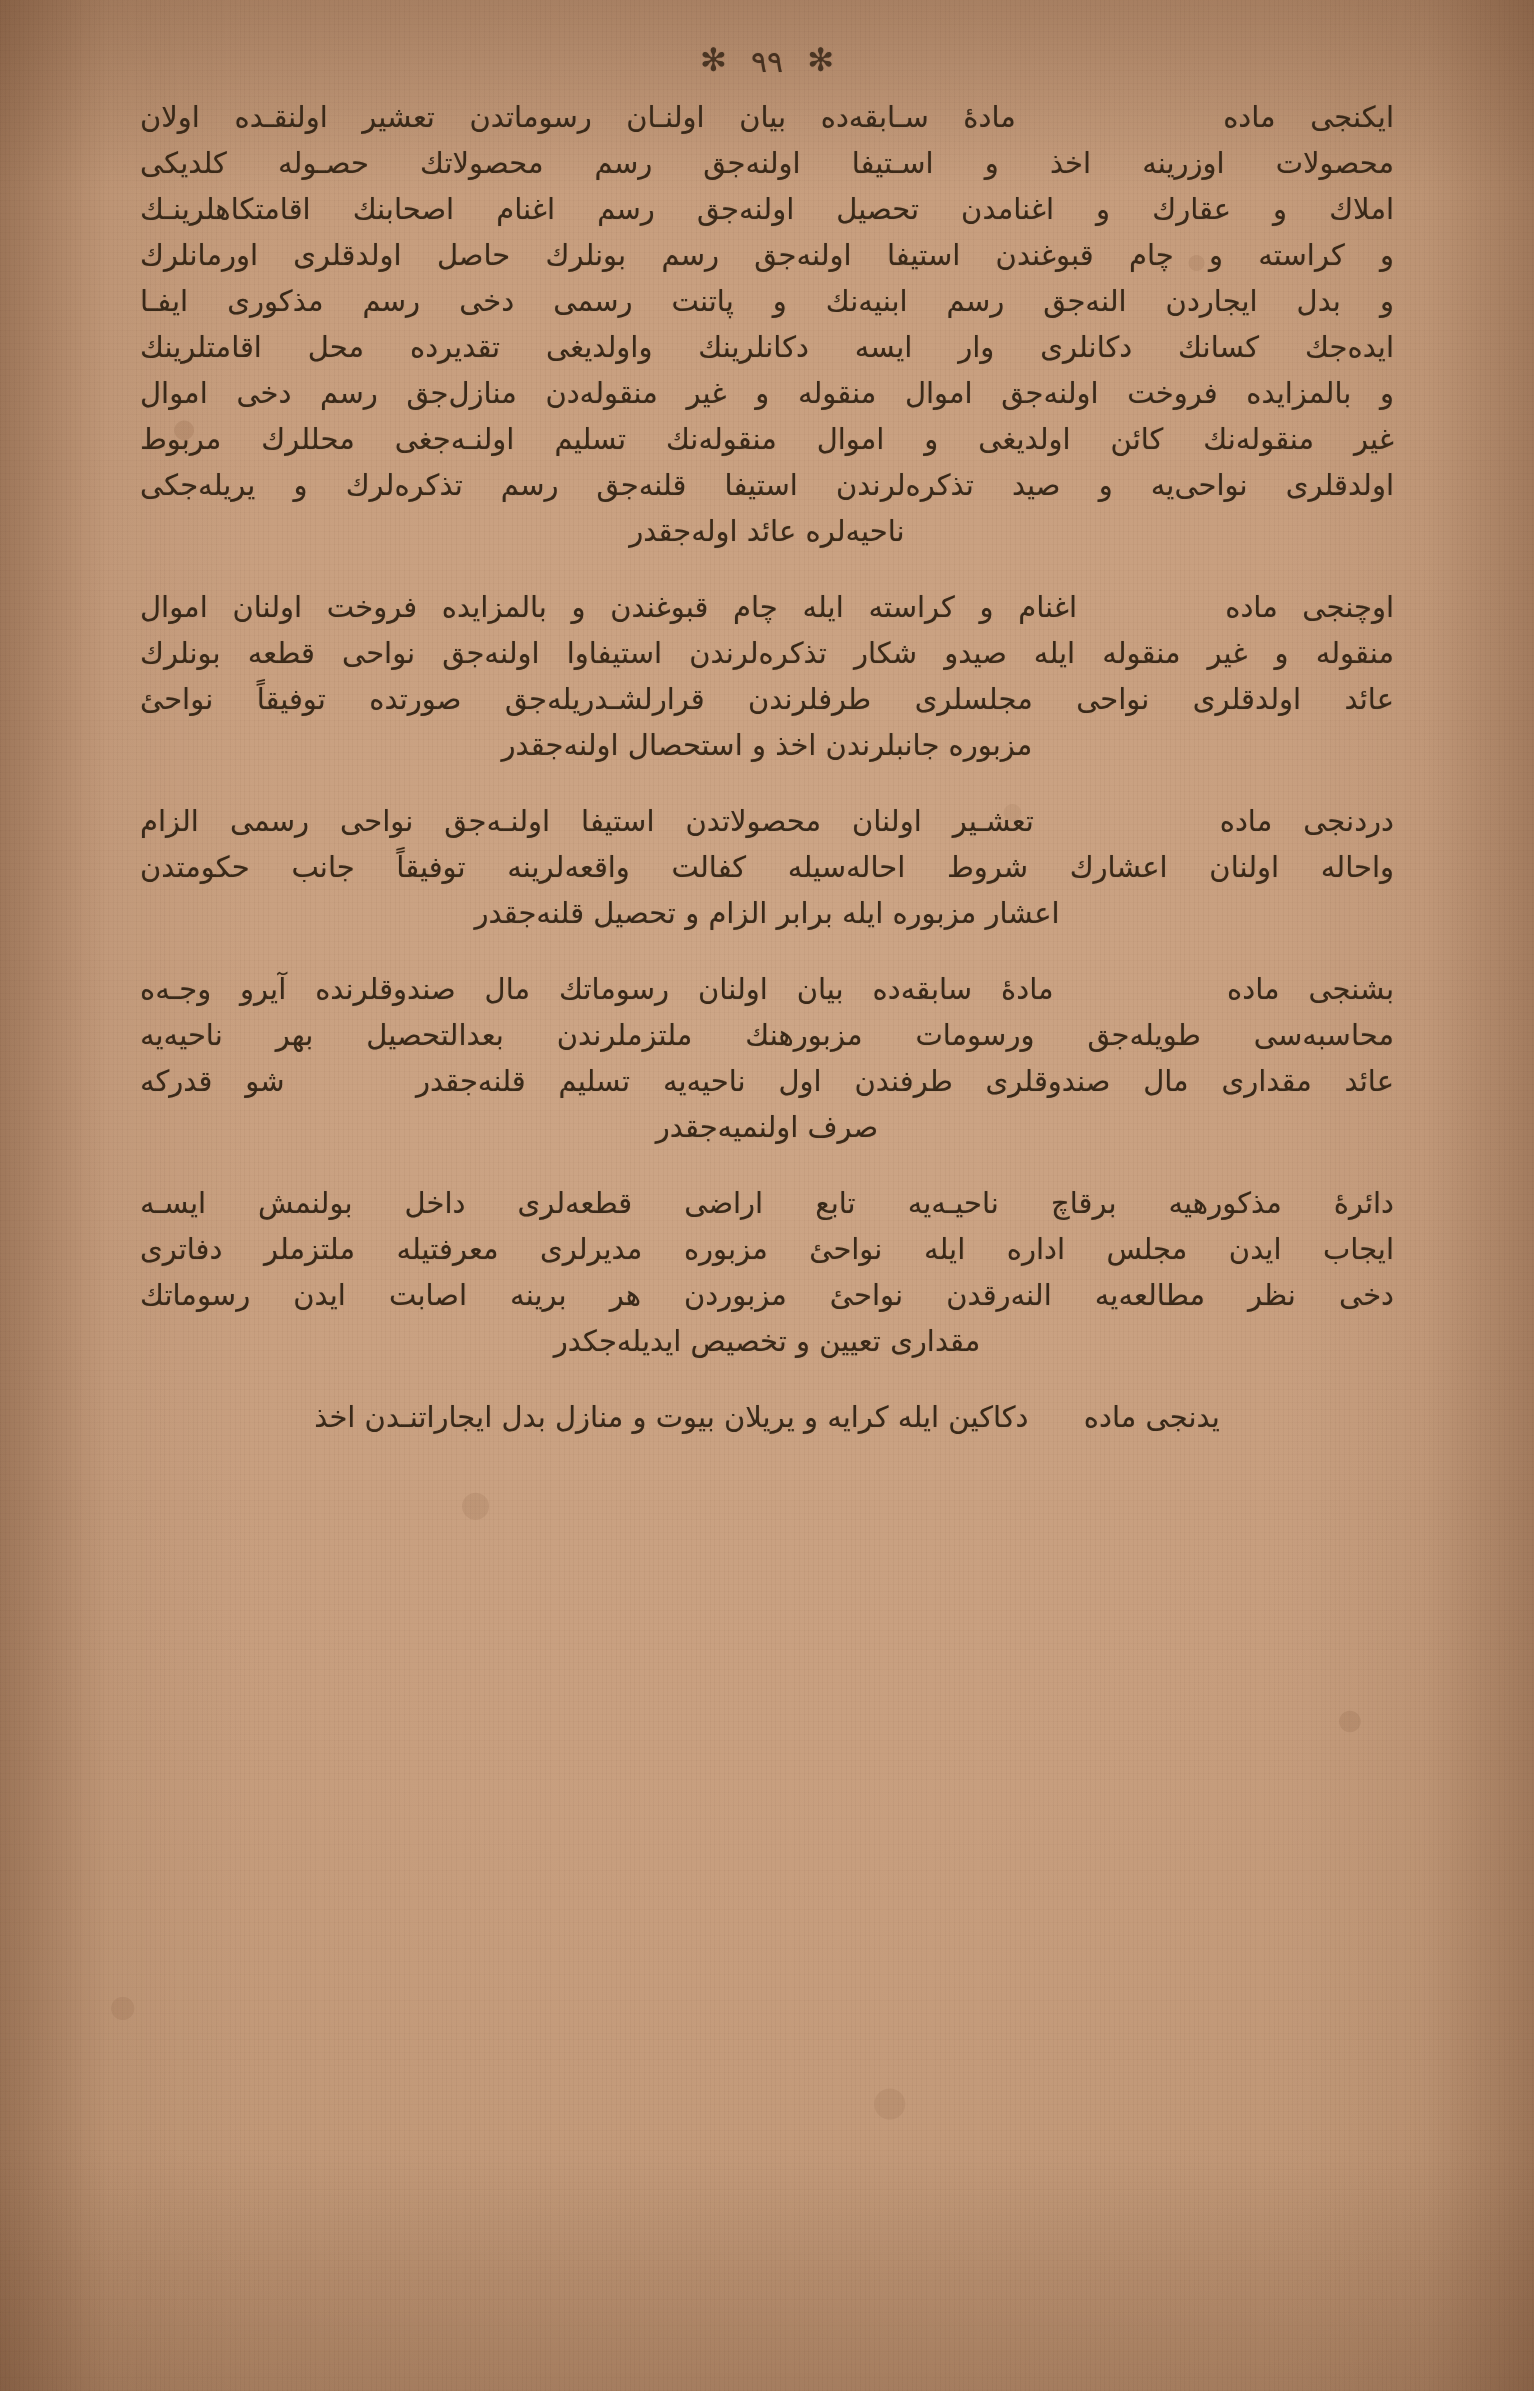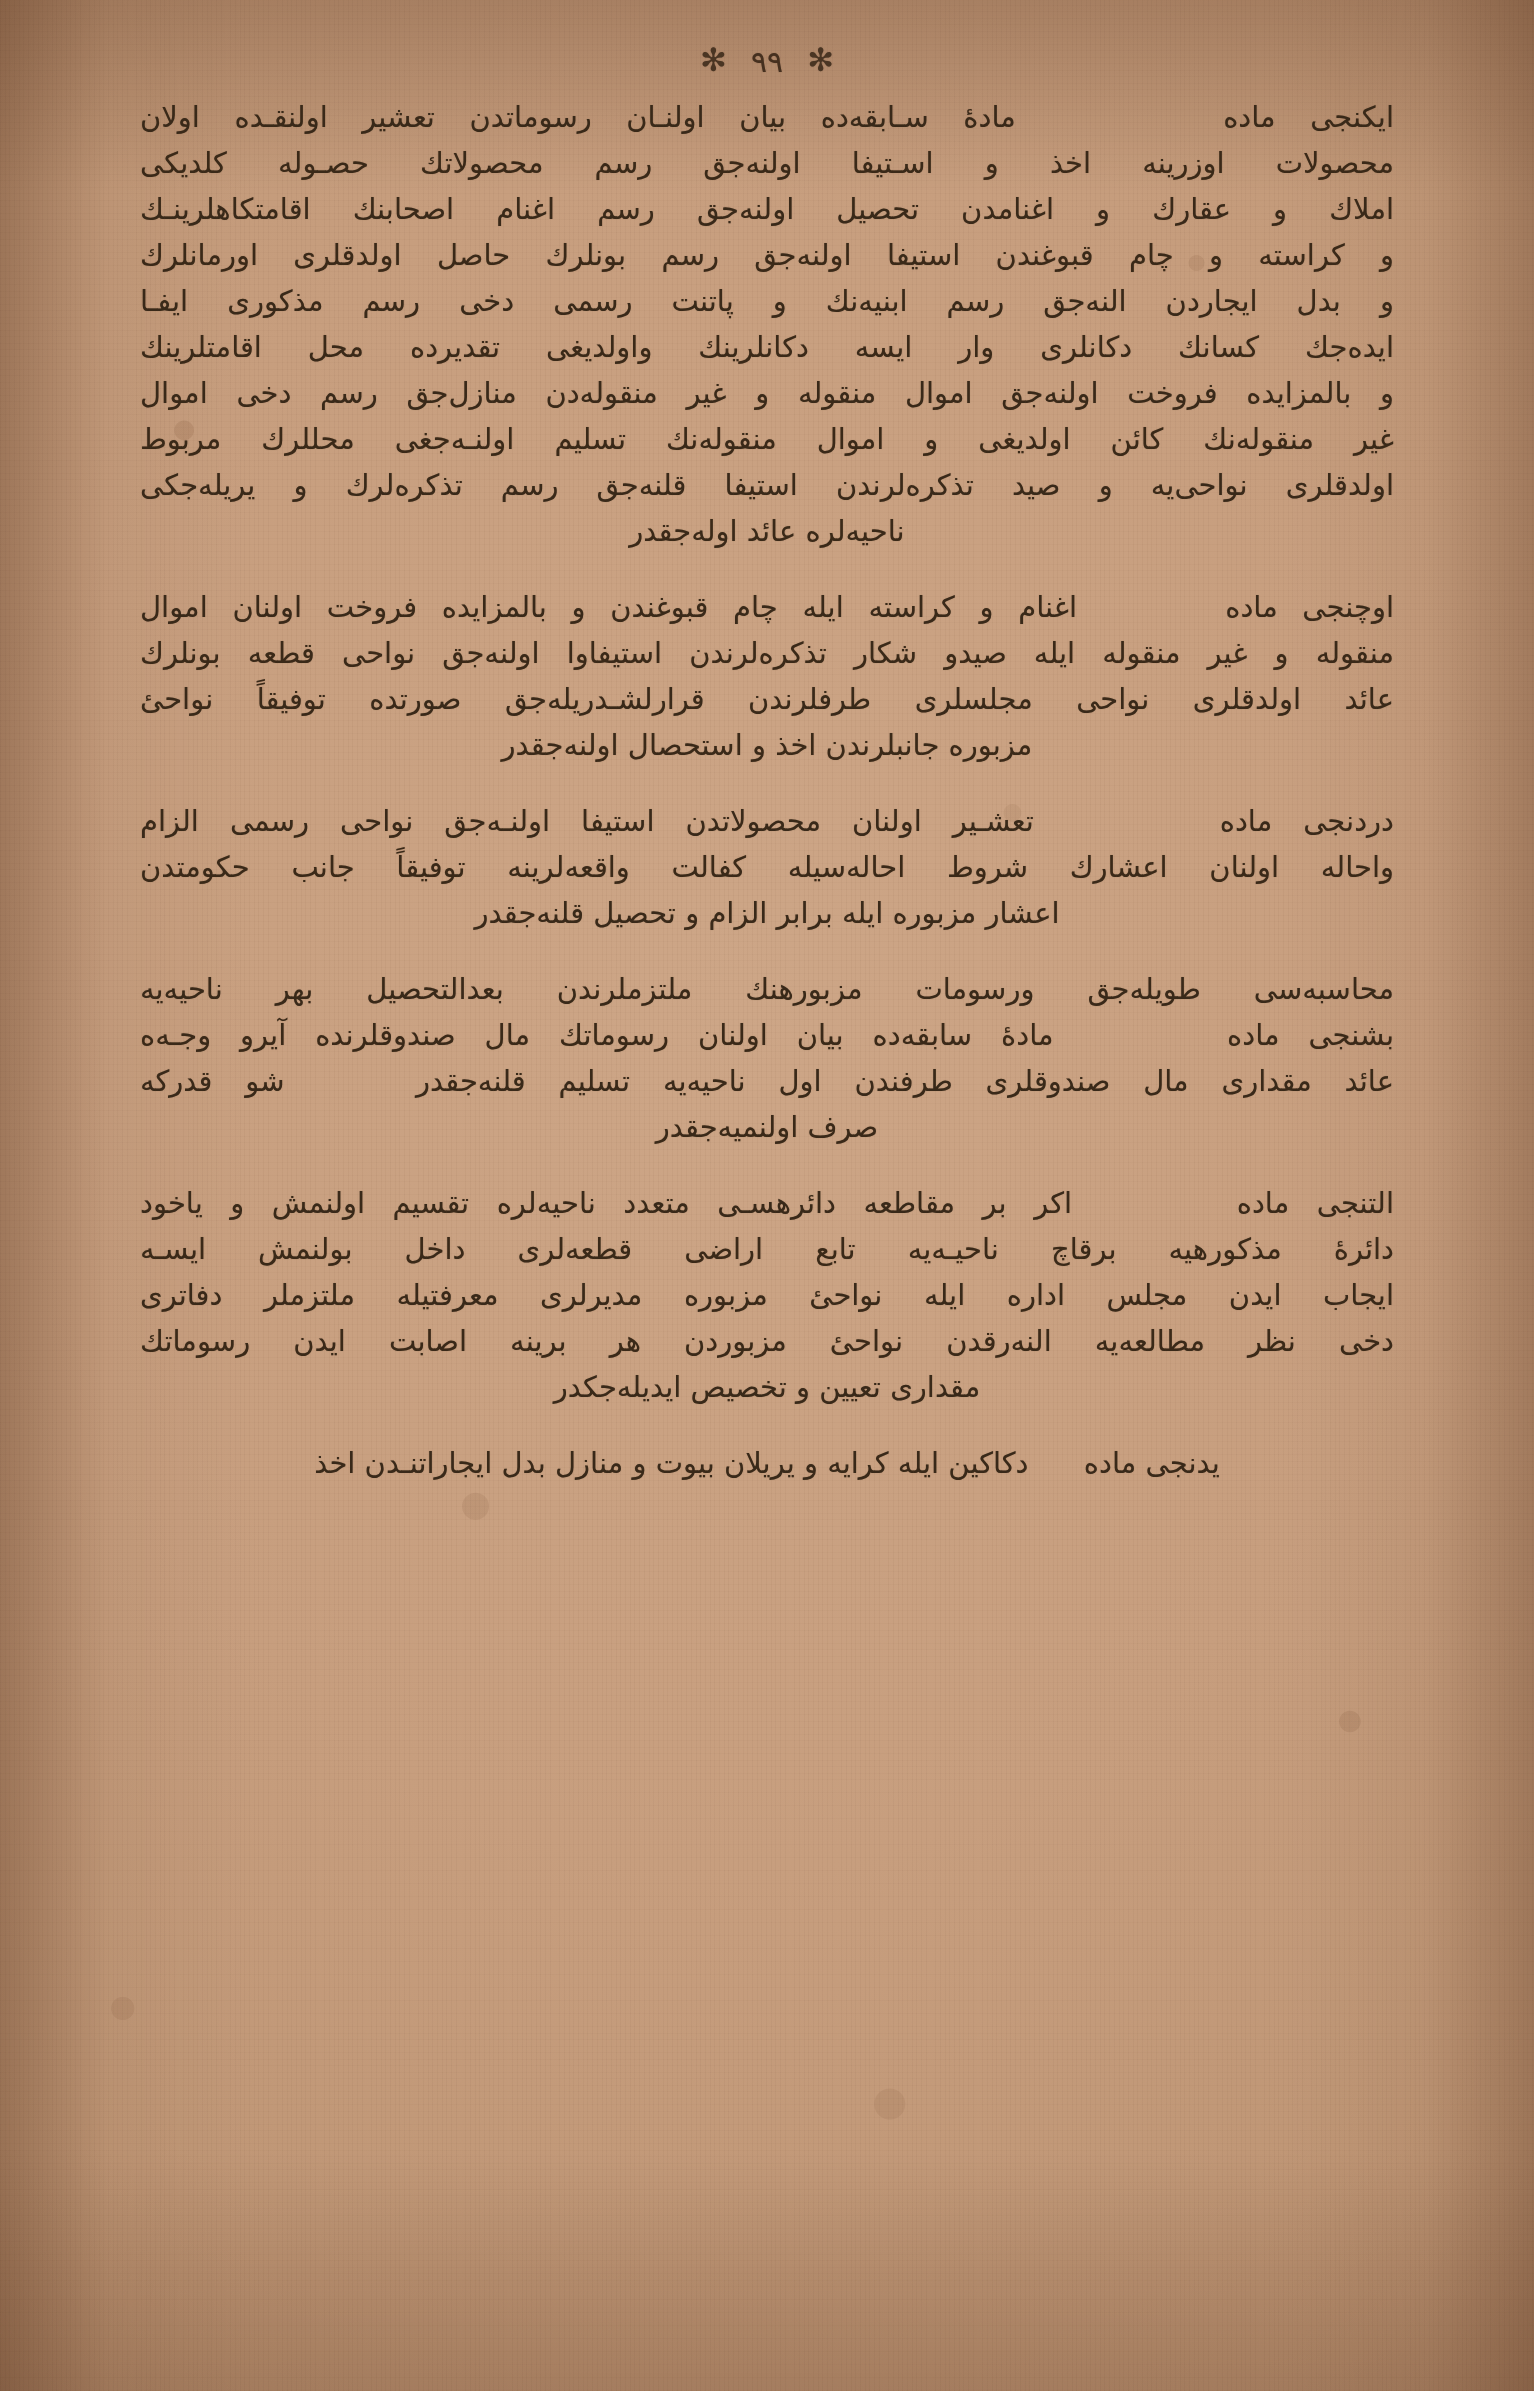--- a/index.html
+++ b/index.html
@@ -135,27 +135,26 @@
           <div class="article-line">منقوله و غیر منقوله ایله صیدو شكار تذكره‌لرندن استیفاوا اولنه‌جق نواحی قطعه بونلرك</div>
           <div class="article-line">عائد اولدقلری نواحی مجلسلری طرفلرندن قرارلشـدریله‌جق صورتده توفیقاً نواحیٔ</div>
           <div class="article-line last">مزبوره جانبلرندن اخذ و استحصال اولنه‌جقدر</div>
         </div>
         <div class="article">
           <div class="article-line">دردنجی ماده&nbsp;&nbsp;&nbsp;&nbsp;&nbsp;&nbsp;تعشـیر اولنان محصولاتدن استیفا اولنـه‌جق نواحی رسمی الزام</div>
           <div class="article-line">واحاله اولنان اعشارك شروط احاله‌سیله كفالت واقعه‌لرینه توفیقاً جانب حكومتدن</div>
           <div class="article-line last">اعشار مزبوره ایله برابر الزام و تحصیل قلنه‌جقدر</div>
         </div>
         <div class="article">
+          <div class="article-line">بشنجی ماده&nbsp;&nbsp;&nbsp;&nbsp;&nbsp;&nbsp;مادهٔ سابقه‌ده بیان اولنان رسوماتك مال صندوقلرنده آیرو وجـه‌ه</div>
           <div class="article-line">محاسبه‌سی طویله‌جق ورسومات مزبورهنك ملتزملرندن بعدالتحصیل بهر ناحیه‌یه</div>
-          <div class="article-line">بشنجی ماده&nbsp;&nbsp;&nbsp;&nbsp;&nbsp;&nbsp;مادهٔ سابقه‌ده بیان اولنان رسوماتك مال صندوقلرنده آیرو وجـه‌ه</div>
           <div class="article-line">عائد مقداری مال صندوقلری طرفندن اول ناحیه‌یه تسلیم قلنه‌جقدر&nbsp;&nbsp;&nbsp;&nbsp;شو قدركه</div>
           <div class="article-line last">صرف اولنمیه‌جقدر</div>
         </div>
         <div class="article">
-          <div class="article-line">التنجی ماده&nbsp;&nbsp;&nbsp;&nbsp;&nbsp;&nbsp;اكر بر مقاطعه دائرهسـی متعدد ناحیه‌لره تقسیم اولنمش و یاخود</div>
           <div class="article-line">دائرهٔ مذكورهیه برقاچ ناحیـه‌یه تابع اراضی قطعه‌لری داخل بولنمش ایسـه</div>
           <div class="article-line">ایجاب ایدن مجلس اداره ایله نواحیٔ مزبوره مدیرلری معرفتیله ملتزملر دفاتری</div>
           <div class="article-line">دخی نظر مطالعه‌یه النه‌رقدن نواحیٔ مزبوردن هر برینه اصابت ایدن رسوماتك</div>
           <div class="article-line last">مقداری تعیین و تخصیص ایدیله‌جكدر</div>
         </div>
         <div class="article">
           <div class="article-line last">یدنجی ماده&nbsp;&nbsp;&nbsp;&nbsp;&nbsp;&nbsp;دكاكین ایله كرایه و یریلان بیوت و منازل بدل ایجاراتنـدن اخذ</div>
         </div>
       </div>
 

